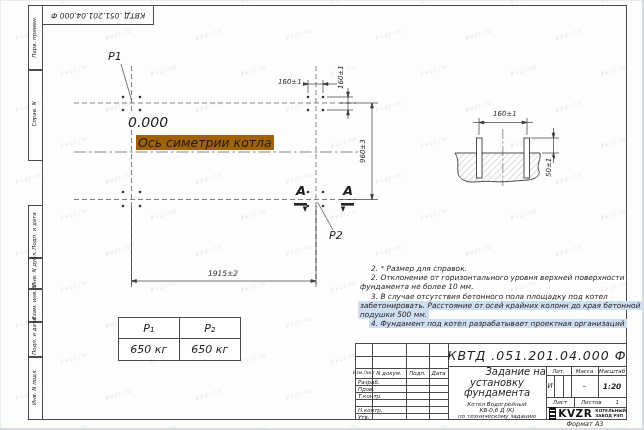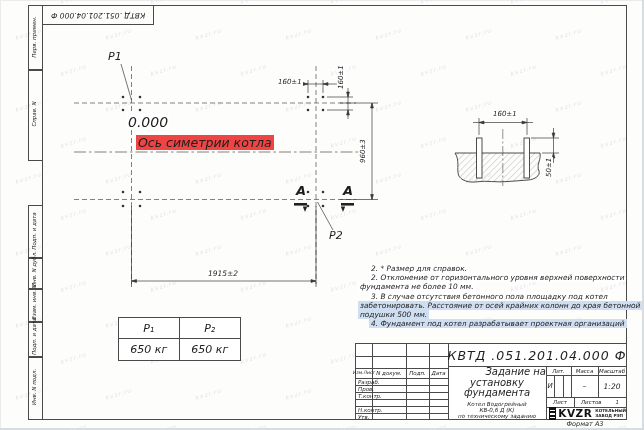--- a/index.html
+++ b/index.html
@@ -235,21 +235,21 @@
           <line x1="542" y1="153" x2="559" y2="153"></line>
         <line x1="553.5" y1="128" x2="553.5" y2="163"></line>
         <polygon points="553.5,138 552.1,133 554.9,133"></polygon>
           <polygon points="553.5,153 552.1,158 554.9,158"></polygon>
       </g>
     </g>
   </svg>
 
   <div class="abs it lbl" style="left:108px;top:50px;font-size:11px;z-index:3;">P1</div>
   <div class="abs it lbl" style="left:126px;top:114px;font-size:14px;background:#fff;padding:0 2px;z-index:3;">0.000</div>
-  <div class="abs it lbl" style="left:136px;top:135px;font-size:12.5px;background:#ef4444;padding:0 2px;z-index:3;">Ось симетрии котла</div>
+  <div class="abs it lbl" style="left:136px;top:135px;font-size:12.5px;background:#a16207;padding:0 2px;z-index:3;">Ось симетрии котла</div>
   <div class="abs it lbl" style="left:329px;top:229px;font-size:11px;z-index:3;">P2</div>
   <div class="abs it lbl" style="left:296px;top:183px;font-size:13px;font-weight:bold;z-index:3;">А</div>
   <div class="abs it lbl" style="left:343px;top:183px;font-size:13px;font-weight:bold;z-index:3;">А</div>
 
   <div class="dimtxt" style="left:277px;top:78px;z-index:3;">160±1</div>
   <div class="rot dimtxt" style="left:337px;top:90px;z-index:3;">160±1</div>
   <div class="rot dimtxt" style="left:359px;top:164px;z-index:3;">960±3</div>
   <div class="dimtxt" style="left:207px;top:270px;font-size:7.5px;z-index:3;">1915±2</div>
 
   <div class="dimtxt" style="left:492px;top:110px;z-index:3;">160±1</div>
@@ -321,21 +321,21 @@
       <div class="vline" style="left:25px;top:0;height:31px;"></div>
       <div class="vline" style="left:52px;top:0;height:31px;"></div>
       <div class="vline" style="left:8.3px;top:9px;height:22px;"></div>
       <div class="vline" style="left:16.6px;top:9px;height:22px;"></div>
       <div class="vline" style="left:28px;top:31px;height:10px;"></div>
       <div class="abs tb-small it ctr" style="left:0;top:0;width:25px;height:9px;">Лит.</div>
       <div class="abs tb-small it ctr" style="left:25px;top:0;width:27px;height:9px;">Масса</div>
       <div class="abs tb-small it ctr" style="left:52px;top:0;width:28px;height:9px;">Масштаб</div>
       <div class="abs it ctr" style="left:0;top:9px;width:8.3px;height:22px;font-size:7px;">И</div>
       <div class="abs it ctr" style="left:25px;top:9px;width:27px;height:22px;font-size:8px;">–</div>
-      <div class="abs it ctr" style="left:52px;top:9px;width:28px;height:22px;font-size:7.5px;">1:20</div>
+      <div class="abs it ctr" style="left:52px;top:9px;width:28px;height:22px;font-size:7.5px;font-weight:bold;">1:20</div>
       <div class="abs tb-small it ctr" style="left:0;top:31px;width:28px;height:10px;">Лист</div>
       <div class="abs" style="left:28px;top:31px;width:52px;height:10px;display:flex;align-items:center;justify-content:space-around;">
         <span class="tb-small it">Листов</span>
         <span class="tb-small it">1</span>
       </div>
 
       <div class="abs" style="left:0;top:41px;width:80px;height:12px;display:flex;align-items:center;">
         <div style="width:11px;height:11px;margin-left:3px;border:1px solid #111;background:repeating-linear-gradient(180deg,#111 0 2px,#fff 2px 3.4px);"></div>
         <div style="font-weight:bold;font-size:10.5px;letter-spacing:.5px;margin-left:2px;color:#111;">KVZR</div>
         <div style="margin-left:3px;">

